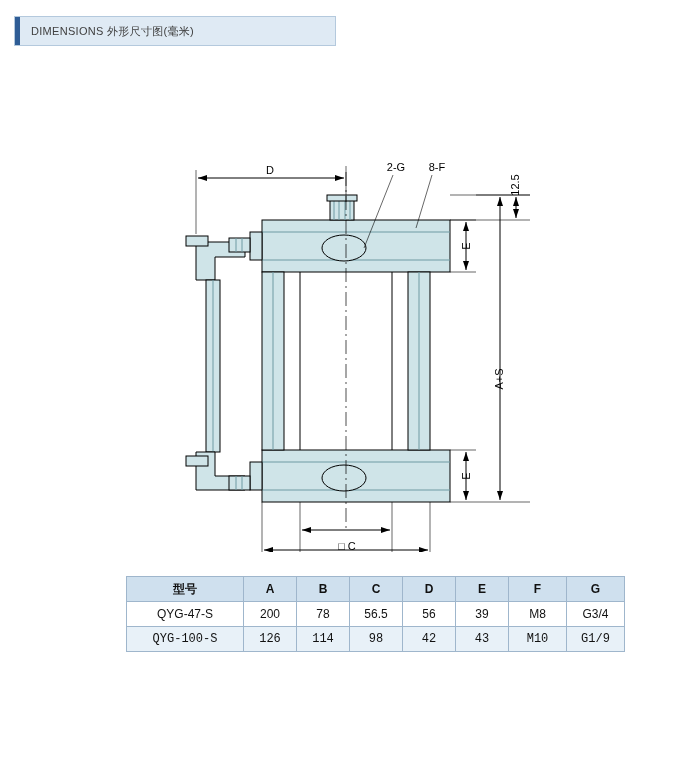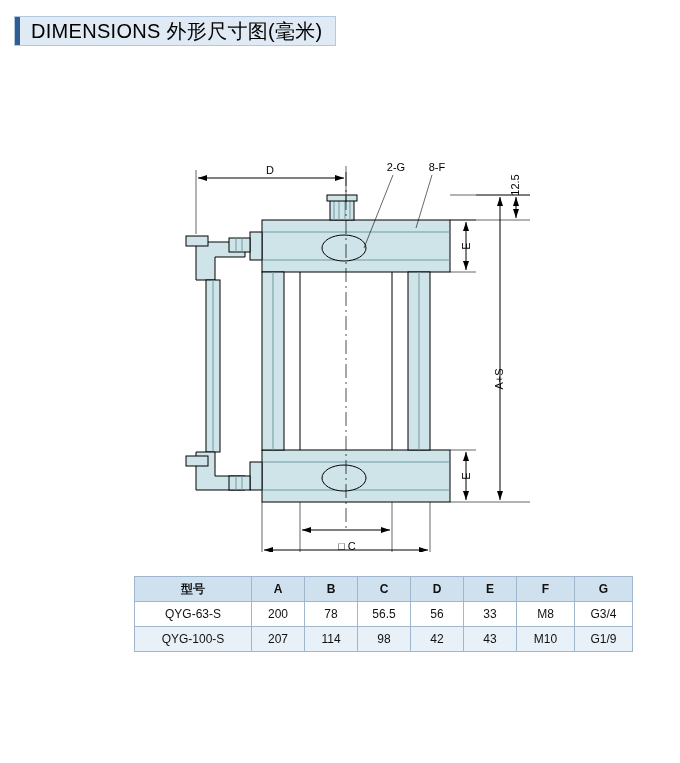--- a/index.html
+++ b/index.html
@@ -30,62 +30,62 @@
     align-items: center;
   }
   .header .accent {
     width: 5px;
     height: 28px;
     background: #2f5d96;
     flex: 0 0 auto;
   }
   .header .title {
     margin-left: 11px;
-    font-size: 20px;
+    font-size: 11px;
     letter-spacing: 0.3px;
-    color: #000000;
+    color: #404040;
     white-space: nowrap;
   }
 
   
   .drawing {
     position: absolute;
     left: 0;
     top: 52px;
     width: 680px;
     height: 500px;
   }
   .drawing svg { display: block; }
 
   
   .spec-table {
     position: absolute;
     left: 126px;
     top: 576px;
     border-collapse: collapse;
     font-size: 12px;
-    margin-left: 8px;
   }
   .spec-table th, .spec-table td {
     border: 1px solid #9fb6cc;
     text-align: center;
     font-weight: normal;
     color: #111;
     height: 25px;
     box-sizing: border-box;
   }
   .spec-table thead th {
     background: #cfe0ee;
     font-weight: bold;
   }
   .spec-table tbody tr.odd td {
     background: #ffffff;
   }
   .spec-table tbody tr.even td {
     background: #e8f1f8;
+    font-family: Liberation Mono, monospace;
   }
   .col-model { width: 117px; }
   .col-dim { width: 53px; }
   .col-f { width: 58px; }
   .col-g { width: 58px; }
 </style>
 </head>
 <body>
 
 <div class="header">
@@ -209,32 +209,32 @@
       <th class="col-dim">B</th>
       <th class="col-dim">C</th>
       <th class="col-dim">D</th>
       <th class="col-dim">E</th>
       <th class="col-f">F</th>
       <th class="col-g">G</th>
     </tr>
   </thead>
   <tbody>
     <tr class="odd">
-      <td>QYG-63-S</td>
+      <td>QYG-47-S</td>
       <td>200</td>
       <td>78</td>
       <td>56.5</td>
       <td>56</td>
-      <td>33</td>
+      <td>39</td>
       <td>M8</td>
       <td>G3/4</td>
     </tr>
     <tr class="even">
       <td>QYG-100-S</td>
-      <td>207</td>
+      <td>126</td>
       <td>114</td>
       <td>98</td>
       <td>42</td>
       <td>43</td>
       <td>M10</td>
       <td>G1/9</td>
     </tr>
   </tbody>
 </table>
 

